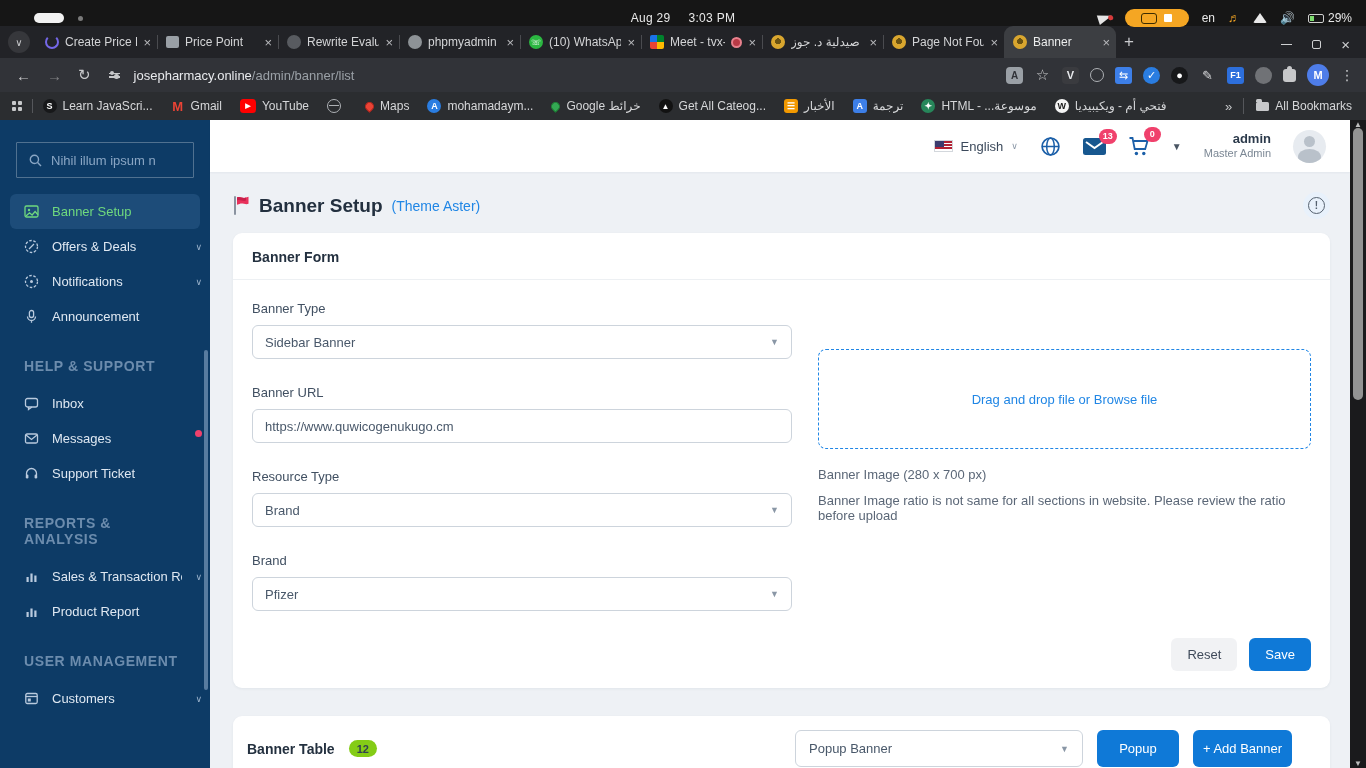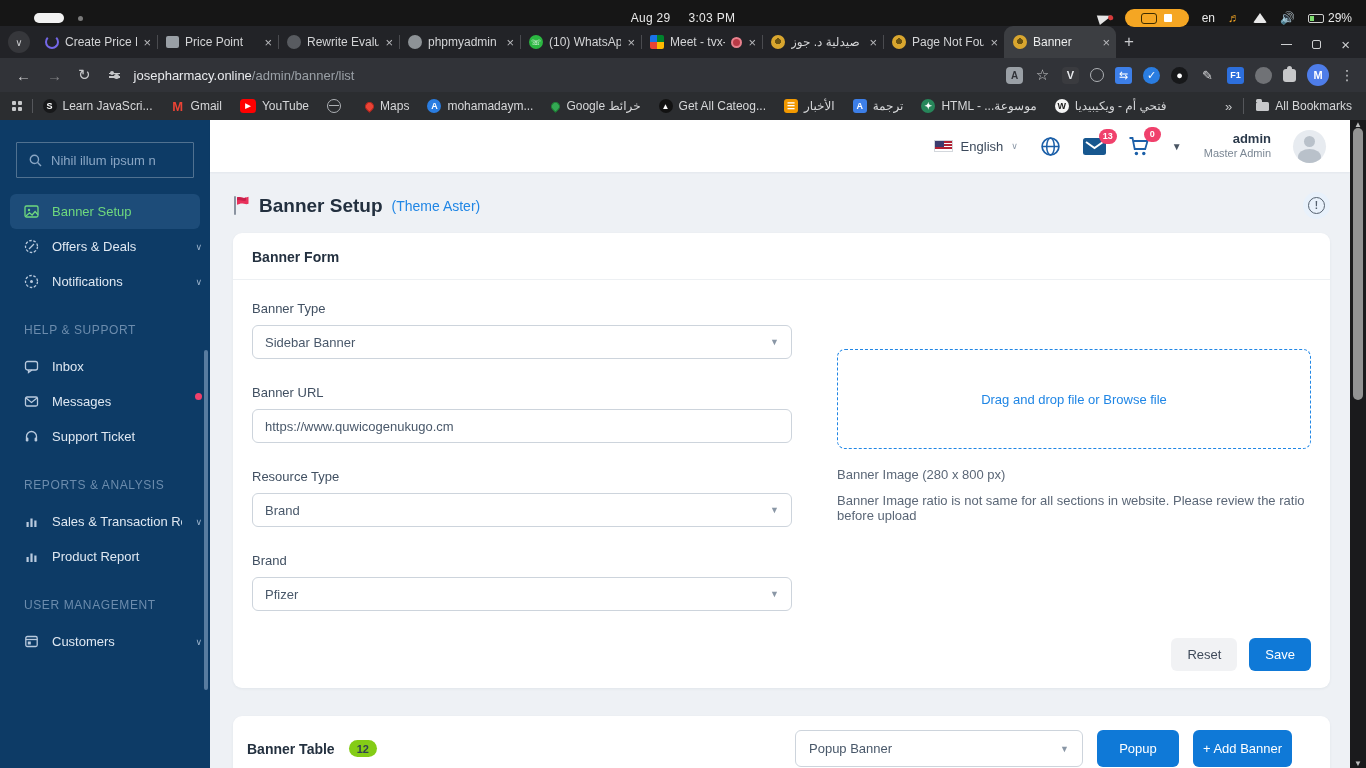--- a/index.html
+++ b/index.html
@@ -130,21 +130,21 @@
   .sb-search svg { flex:0 0 auto; }
   .sb-search input { background:transparent; border:0; outline:0; color:#c3d4e6; font-size:13px; width:100%; font-family:inherit; }
   .sb-search input::placeholder { color:#8aa6c4; }
   .sb-item { height:35px; display:flex; align-items:center; gap:13px; padding:0 8px 0 24px; font-size:13px; color:#dfe8f2; }
   .sb-item .sb-ic { display:flex; color:#b9cade; }
   .sb-item.active { background:#1d4c79; margin:0 10px; padding:0 6px 0 14px; border-radius:6px; color:#6fd97e; }
   .sb-item.active .sb-ic { color:#6fd97e; }
   .sb-label { flex:1; white-space:nowrap; overflow:hidden; }
   .sb-chev { color:#9db4cd; font-size:9px; }
   .sb-dot { width:7px; height:7px; border-radius:50%; background:#f0416c; margin-left:-6px; align-self:flex-start; margin-top:9px; }
-  .sb-sec { margin:24px 0 12px; padding:0 24px; font-size:12px; font-weight:normal; letter-spacing:.6px; color:#6c8cad; }
+  .sb-sec { margin:24px 0 12px; padding:0 24px; font-size:14px; font-weight:bold; letter-spacing:.6px; color:#6c8cad; }
 
   
   .main { position:absolute; left:210px; top:0; width:1140px; height:648px; }
   .appheader { height:52px; background:#fff; display:flex; align-items:center; justify-content:flex-end; gap:22px;
     padding-right:24px; box-shadow:0 1px 2px rgba(20,40,70,.05); }
   .lang { display:flex; align-items:center; gap:8px; font-size:13px; color:#3c4a5c; }
   .usflag { width:19px; height:12px; border:1px solid #d3d7dc;
     background:repeating-linear-gradient(#b22234 0 1.6px, #fff 1.6px 3.2px); position:relative; }
   .usflag::after { content:""; position:absolute; left:0; top:0; width:9px; height:6px; background:#3c3b6e; }
   .hdr-caret { color:#8a97a6; font-size:9px; }
@@ -172,21 +172,21 @@
   .card-head { padding:16px 19px 14px; font-size:14px; font-weight:bold; color:#23303f; border-bottom:1px solid #edf0f3; }
   .card-body { display:flex; gap:26px; padding:21px 19px 17px; }
   .form-col { flex:0 0 540px; }
   .fgroup { margin-bottom:26px; }
   .fgroup:last-child { margin-bottom:0; }
   .flabel { font-size:13px; color:#415062; margin-bottom:9px; }
   .fselect, .finput { height:34px; width:100%; border:1px solid #cdd4dc; border-radius:6px; background:#fff;
     display:flex; align-items:center; padding:0 12px; font-size:13px; color:#49586a; }
   .fselect .caret { margin-left:auto; color:#8a97a6; font-size:9px; }
   .finput input { border:0; outline:0; width:100%; font-size:13px; color:#49586a; font-family:inherit; background:transparent; }
-  .upload-col { flex:1;margin-left:19px; }
+  .upload-col { flex:1; }
   .dropzone { margin-top:48px; height:100px; border:1.6px dashed #2086e5; border-radius:8px;
     display:flex; align-items:center; justify-content:center; font-size:13px; color:#2086e5; }
   .img-hint { margin-top:18px; font-size:13px; color:#5b6777; }
   .img-note { margin-top:11px; font-size:13px; color:#5b6777; }
   .btn-row { display:flex; justify-content:flex-end; gap:12px; padding:10px 19px 17px; }
   .btn { height:33px; border-radius:6px; font-size:13px; display:flex; align-items:center; justify-content:center; padding:0 16px; }
   .btn-reset { background:#f1f2f4; color:#3f4a5a; }
   .btn-primary { background:#0f79d7; color:#fff; }
 
   .card-table { width:1097px; margin-top:28px; height:108px; overflow:hidden; }
@@ -412,20 +412,29 @@
     </div>
     <div class="sb-item">
       <span class="sb-ic">
           <svg width="15" height="15" viewBox="0 0 15 15">
             <circle cx="7.5" cy="7.5" r="6" fill="none" stroke="currentColor" stroke-width="1.3" stroke-dasharray="2.6 1.6"></circle>
             <circle cx="7.5" cy="7.5" r="1.5" fill="currentColor"></circle>
           </svg>
         </span>
       <span class="sb-label">Notifications</span>
       <span class="sb-chev">∨</span>
+    </div>
+    <div class="sb-item">
+      <span class="sb-ic">
+          <svg width="15" height="15" viewBox="0 0 15 15">
+            <rect x="5.4" y="1.5" width="4.2" height="7" rx="2.1" fill="none" stroke="currentColor" stroke-width="1.3"></rect>
+            <path d="M3.5 7.5a4 4 0 0 0 8 0M7.5 11.5v2.2" fill="none" stroke="currentColor" stroke-width="1.3"></path>
+          </svg>
+        </span>
+      <span class="sb-label">Announcement</span>
     </div>
 
     <div class="sb-sec">HELP &amp; SUPPORT</div>
     <div class="sb-item">
       <span class="sb-ic">
           <svg width="15" height="15" viewBox="0 0 15 15">
             <rect x="1.5" y="2.5" width="12" height="8.5" rx="2" fill="none" stroke="currentColor" stroke-width="1.3"></rect>
             <path d="M4.5 11v2.5L8 11" fill="none" stroke="currentColor" stroke-width="1.3"></path>
           </svg>
         </span>
@@ -572,21 +581,21 @@
               <div class="fselect">
                 <span>Pfizer</span>
                 <span class="caret">▼</span>
               </div>
             </div>
           </div>
           <div class="upload-col">
             <div class="dropzone">
               <span>Drag and drop file or Browse file</span>
             </div>
-            <div class="img-hint">Banner Image (280 x 800 px)</div>
+            <div class="img-hint">Banner Image (280 x 700 px)</div>
             <div class="img-note">Banner Image ratio is not same for all sections in website. Please review the ratio before upload</div>
           </div>
         </div>
         <div class="btn-row">
           <div class="btn btn-reset">Reset</div>
           <div class="btn btn-primary">Save</div>
         </div>
       </div>
 
       <div class="card card-table">

